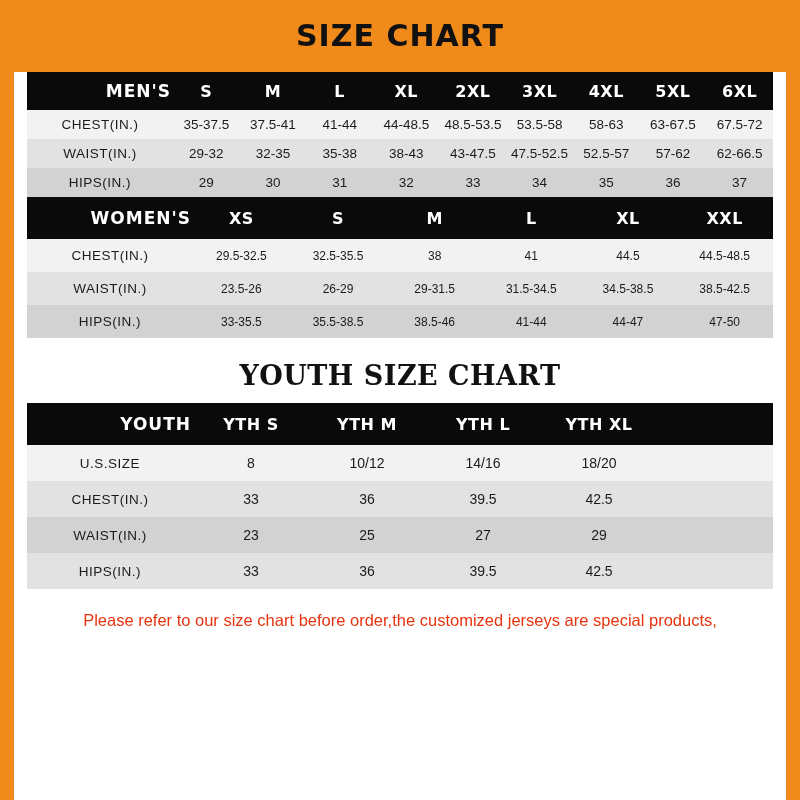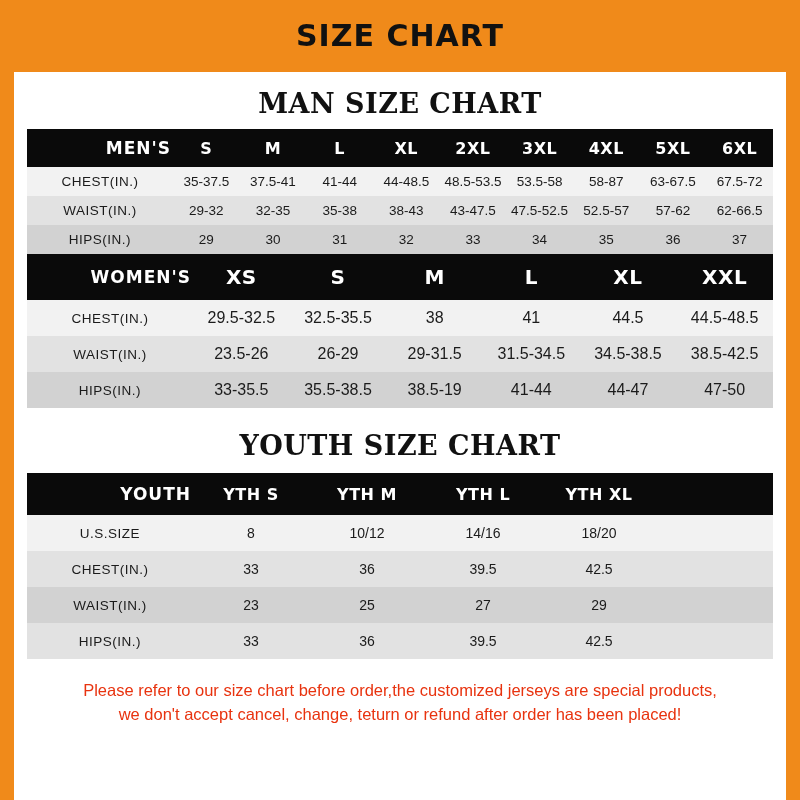--- a/index.html
+++ b/index.html
@@ -91,22 +91,22 @@
   }
   table.size-table tr.row-a { background: #f2f2f2; }
   table.size-table tr.row-b { background: #e2e2e2; }
   table.size-table tr.row-c { background: #d2d2d2; }
 
   
   table.youth-table tr.head-row th { font-size: 16px; padding: 11px 2px; }
   table.youth-table tr.head-row th.first-col { font-size: 17px; }
   table.youth-table td { padding: 10px 2px; font-size: 14px; }
 
-  table.women-table tr.head-row th { font-size: 20px; padding: 11px 2px; }
-  table.women-table td { padding: 9px 2px; font-size: 16px; }
+  table.women-table tr.head-row th { font-size: 16px; padding: 11px 2px; }
+  table.women-table td { padding: 9px 2px; font-size: 12px; }
 
   .notice {
     margin: 20px 6px 0;
     color: #e8330f;
     font-size: 16.5px;
     line-height: 1.45;
     text-align: center;
     font-family: "Liberation Sans", sans-serif;
   }
   .notice div { white-space: nowrap; }
@@ -115,21 +115,20 @@
 <body>
 
 <div class="page">
 
   <div class="banner">
     <div class="banner-title">SIZE CHART</div>
   </div>
 
   <div class="content">
 
-    <div class="section-title t-man">MAN SIZE CHART</div>
     <table class="size-table man-table">
       <tbody>
           <tr class="head-row">
         <th class="first-col" style="width:130px">MEN'S</th>
         <th>S</th>
         <th>M</th>
         <th>L</th>
         <th>XL</th>
         <th>2XL</th>
         <th>3XL</th>
@@ -138,21 +137,21 @@
         <th>6XL</th>
       </tr>
       <tr class="row-a">
         <td class="first-col">CHEST(IN.)</td>
         <td>35-37.5</td>
         <td>37.5-41</td>
         <td>41-44</td>
         <td>44-48.5</td>
         <td>48.5-53.5</td>
         <td>53.5-58</td>
-        <td>58-87</td>
+        <td>58-63</td>
         <td>63-67.5</td>
         <td>67.5-72</td>
       </tr>
       <tr class="row-b">
         <td class="first-col">WAIST(IN.)</td>
         <td>29-32</td>
         <td>32-35</td>
         <td>35-38</td>
         <td>38-43</td>
         <td>43-47.5</td>
@@ -202,21 +201,21 @@
         <td>26-29</td>
         <td>29-31.5</td>
         <td>31.5-34.5</td>
         <td>34.5-38.5</td>
         <td>38.5-42.5</td>
       </tr>
       <tr class="row-c">
         <td class="first-col">HIPS(IN.)</td>
         <td>33-35.5</td>
         <td>35.5-38.5</td>
-        <td>38.5-19</td>
+        <td>38.5-46</td>
         <td>41-44</td>
         <td>44-47</td>
         <td>47-50</td>
       </tr>
     </tbody>
       </table>
 
     <div class="section-title t-youth">YOUTH SIZE CHART</div>
     <table class="size-table youth-table">
       <tbody>
@@ -258,17 +257,16 @@
         <td>36</td>
         <td>39.5</td>
         <td>42.5</td>
         <td></td>
       </tr>
     </tbody>
       </table>
 
     <div class="notice">
       <div>Please refer to our size chart before order,the customized jerseys are special products,</div>
-      <div>we don't accept cancel, change, teturn or refund after order has been placed!</div>
     </div>
 
   </div>
 </div>
 
 </body></html>

